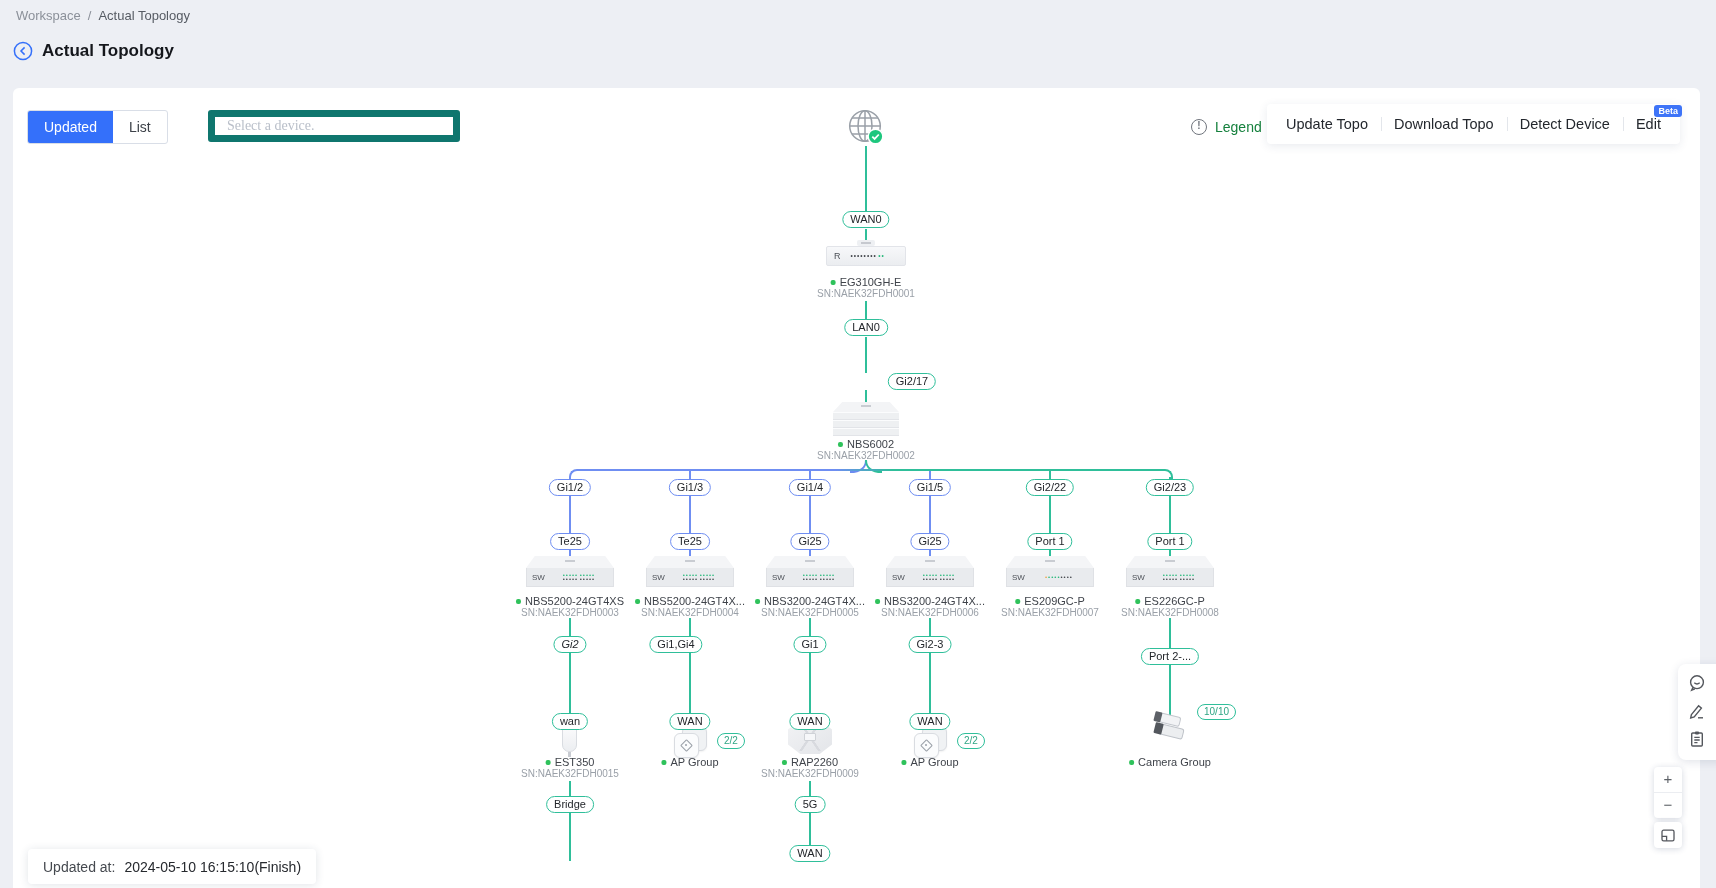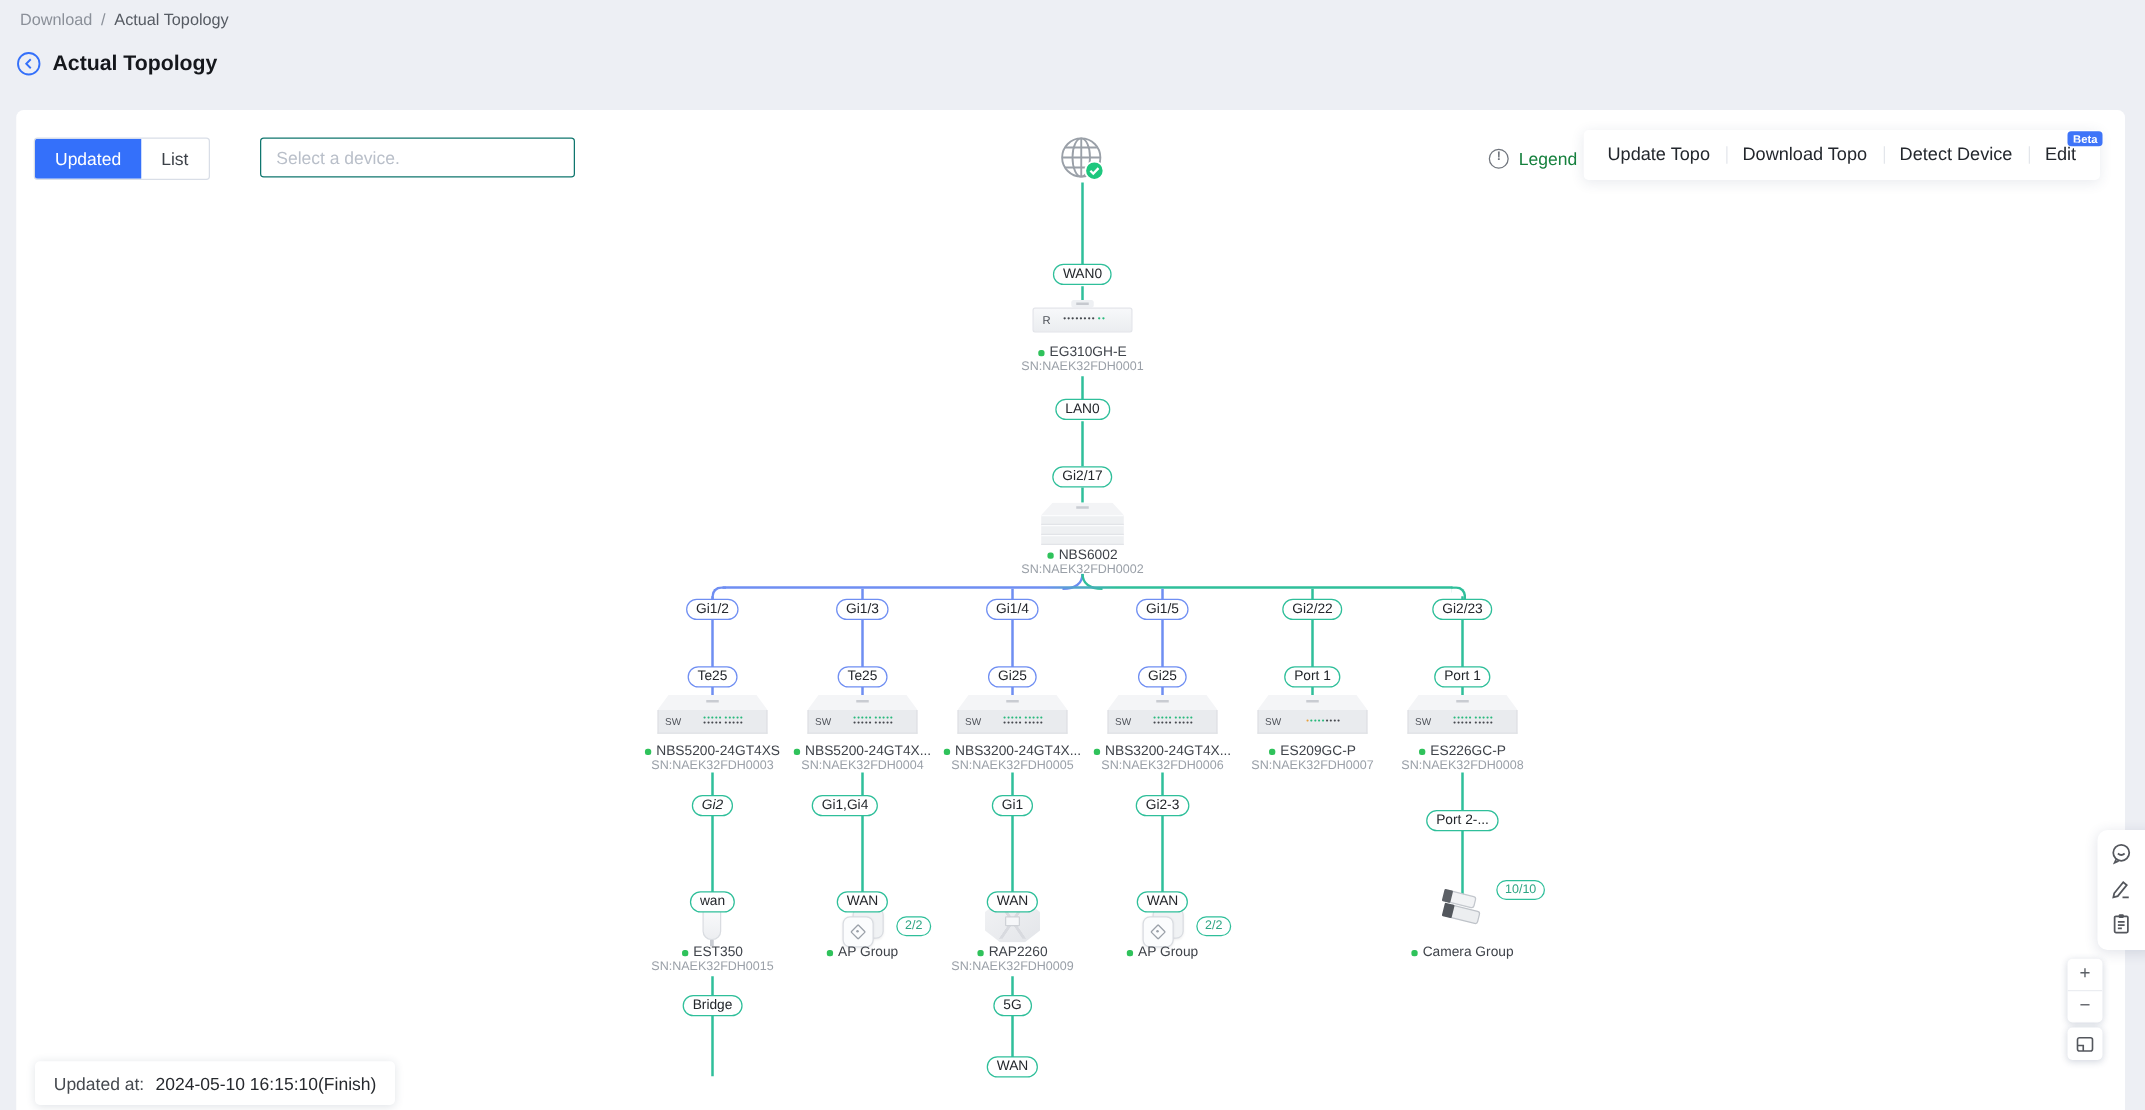--- a/index.html
+++ b/index.html
@@ -11,22 +11,22 @@
   .breadcrumb .cur{color:#565b63}
   .title-row{position:absolute;left:13px;top:41px;display:flex;align-items:center}
   .back-btn{width:20px;height:20px;cursor:pointer;display:block}
   .page-title{font-size:17px;font-weight:bold;color:#15171c;margin-left:9px}
   
   .card{position:absolute;left:13px;top:88px;width:1687px;height:800px;background:#fff;border-radius:6px 6px 0 0}
   
   .tabs{position:absolute;left:27px;top:110px;display:flex;height:32px;border:1px solid #d9dee7;border-radius:3px;overflow:hidden;background:#fff;z-index:5}
   .tab{padding:0 16px;line-height:32px;font-size:14px;color:#3c4148;cursor:pointer;white-space:nowrap}
   .tab.active{background:var(--accent);color:#fff}
-  .search{position:absolute;left:208px;top:110px;width:252px;height:32px;border:1px solid #0f766e;border-radius:3px;
-          padding:0 12px;font-size:14px;color:#0c4a6e;box-sizing:border-box;outline:none;z-index:5;font-family:Liberation Sans, sans-serif}
+  .search{position:absolute;left:208px;top:110px;width:252px;height:32px;border:7px solid #0f766e;border-radius:3px;
+          padding:0 12px;font-size:14px;color:#0c4a6e;box-sizing:border-box;outline:none;z-index:5;font-family:Liberation Serif, serif}
   .search::placeholder{color:#b9bfc9}
   .legend{position:absolute;left:1191px;top:119px;display:flex;gap:8px;font-size:14px;color:#15803d;z-index:5;cursor:pointer}
   .legend-ic{width:16px;height:16px;border:1.5px solid #70757d;border-radius:50%;box-sizing:border-box;
              font-size:10px;font-weight:bold;line-height:12px;text-align:center;color:#70757d}
   .legend-ic::before{content:"!"}
   .actions{position:absolute;left:1267px;top:104px;height:40px;background:#fff;border-radius:4px;
            box-shadow:0 2px 10px rgba(40,60,100,.10);display:flex;align-items:center;padding:0 6px;z-index:5}
   .action{padding:0 13px;font-size:14.5px;color:#23272d;line-height:40px;cursor:pointer;position:relative;white-space:nowrap}
   .action + .action::before{content:"";position:absolute;left:0;top:13px;height:14px;width:1px;background:#e3e6eb}
   .beta-badge{position:absolute;top:1px;right:-8px;background:var(--beta);color:#fff;font-size:9px;font-weight:bold;
@@ -105,21 +105,21 @@
           box-shadow:0 1px 6px rgba(40,60,100,.20);z-index:6;overflow:hidden}
   .zbtn{height:25px;line-height:24px;text-align:center;font-size:15px;color:#5c6066;cursor:pointer;user-select:none}
   .zbtn + .zbtn{border-top:1px solid #ebedf1}
   .fitbtn{position:absolute;left:1654px;top:822px;width:28px;height:26px;background:#fff;border-radius:4px;
           box-shadow:0 1px 6px rgba(40,60,100,.20);display:flex;align-items:center;justify-content:center;cursor:pointer;z-index:6}
 </style>
 </head>
 <body style="--blue: #6f8ef2; --green: #2fbf9a; --accent: #3470fa; --status: #2fc25b; --check: #1ec77e; --beta: #3e74f8;">
 
 <div class="breadcrumb">
-  <span>Download</span>
+  <span>Workspace</span>
   <span>/</span>
   <span class="cur">Actual Topology</span>
 </div>
 
 <div class="title-row">
   <span class="back-btn">
     <svg width="20" height="20" viewBox="0 0 20 20">
       <circle cx="10" cy="10" r="8.6" fill="none" stroke="var(--accent)" stroke-width="1.5"></circle>
       <path d="M11.6 6.4 L8 10 l3.6 3.6" fill="none" stroke="var(--accent)" stroke-width="1.5"></path>
     </svg>
@@ -150,21 +150,21 @@
   </div>
     </div>
     <div class="nlabel" style="left: 866px; top: 276px;">
       <span class="dot"></span>
       <span>EG310GH-E</span>
     </div>
     <div class="snlabel" style="left: 866px; top: 288px;">SN:NAEK32FDH0001</div>
     <div class="vln" style="left: 865px; top: 301px; height: 19px; background: var(--green);"></div>
     <div class="pill green" style="left: 866px; top: 319px;">LAN0</div>
     <div class="vln" style="left: 865px; top: 337px; height: 36px; background: var(--green);"></div>
-    <div class="pill green" style="left: 866px; top: 373px;">Gi2/17</div>
+    <div class="pill green" style="left: 912px; top: 373px;">Gi2/17</div>
     <div class="vln" style="left: 865px; top: 390px; height: 12px; background: var(--green);"></div>
     <div class="dev stacksw" style="left: 833px; top: 402px;">
       <div class="st-top"></div>
       <div class="st-slab"></div>
       <div class="st-slab"></div>
       <div class="st-slab"></div>
     </div>
     <div class="nlabel" style="left: 866px; top: 438px;">
       <span class="dot"></span>
       <span>NBS6002</span>

